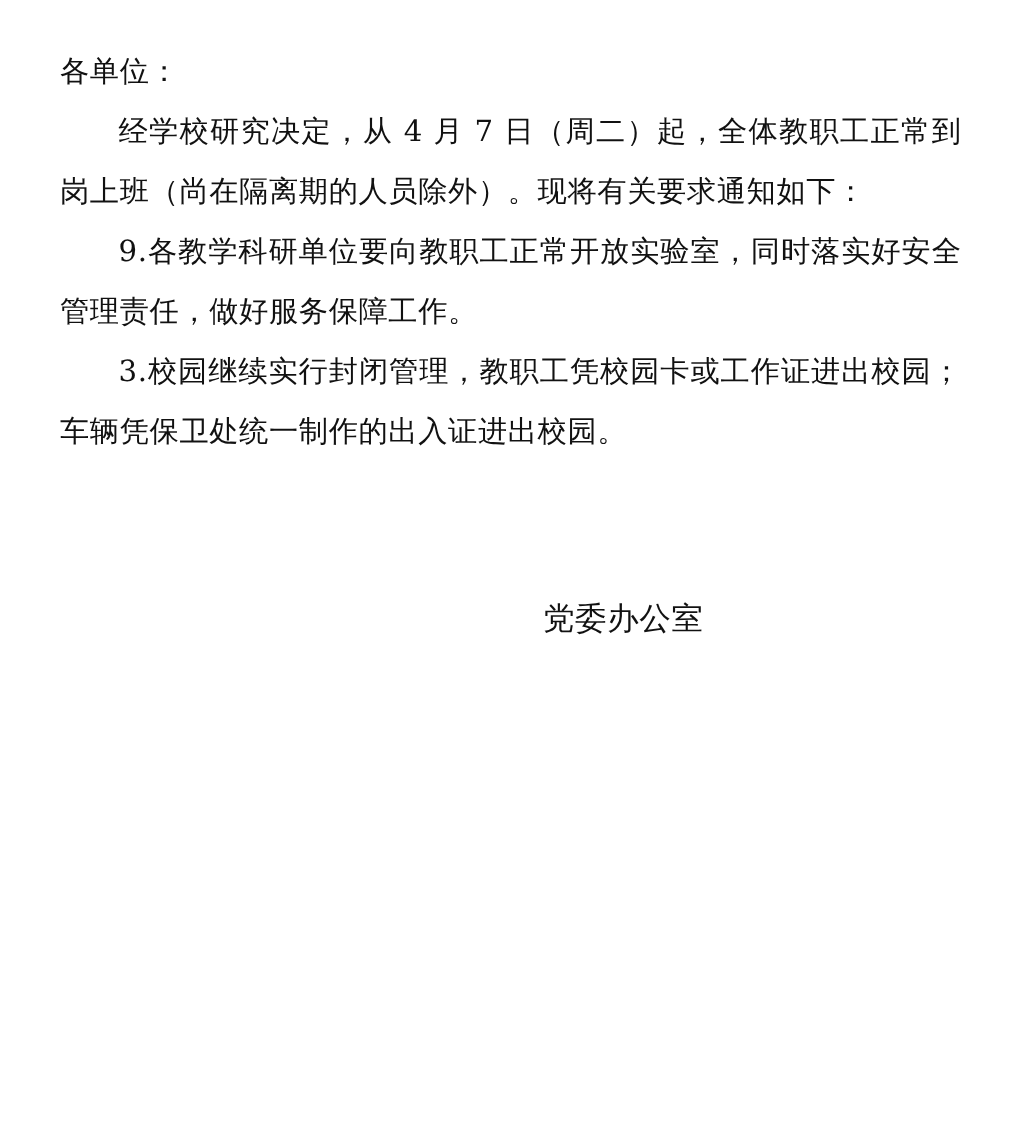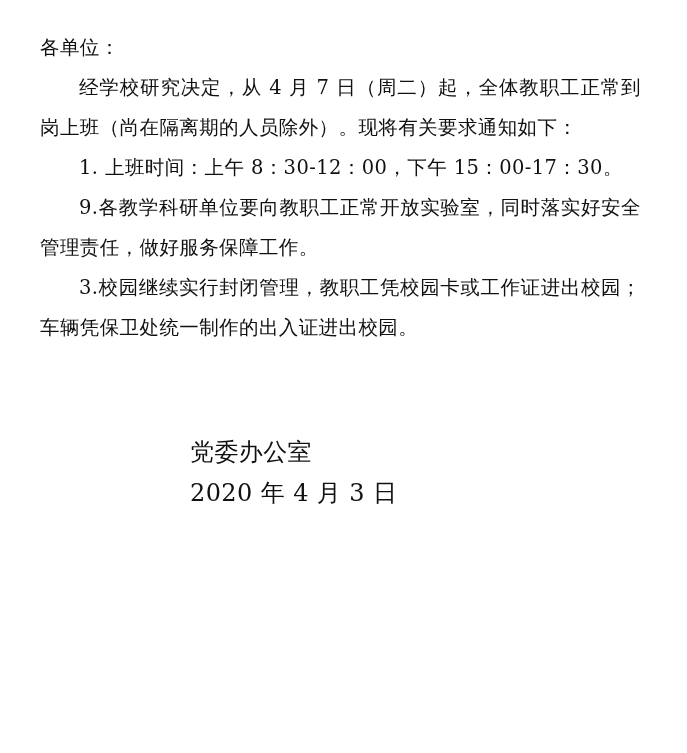--- a/index.html
+++ b/index.html
@@ -33,42 +33,40 @@
     text-indent: 2em;
   }
   .para.no-indent {
     text-indent: 0;
   }
   .spacer {
     height: 84px;
   }
   .signature {
     margin-top: 0;
-    text-align: left;
-    font-size: 24px;
+    text-align: center;
+    font-size: 21px;
     line-height: 41px;
     letter-spacing: 0.4px;
     padding-left: 150px;
   }
   .sig-line {
     margin: 0;
     white-space: pre;
   }
 </style>
 </head>
 <body>
 
 <div class="page">
   <div class="doc-body">
     <p class="para no-indent">各单位：</p>
     <p class="para">经学校研究决定，从 4 月 7 日（周二）起，全体教职工正常到岗上班（尚在隔离期的人员除外）。现将有关要求通知如下：</p>
-    <p class="para">1. 上班时间：上午 8：30-12：00，下午 15：00-17：30。</p>
     <p class="para">9.各教学科研单位要向教职工正常开放实验室，同时落实好安全管理责任，做好服务保障工作。</p>
     <p class="para">3.校园继续实行封闭管理，教职工凭校园卡或工作证进出校园；车辆凭保卫处统一制作的出入证进出校园。</p>
   </div>
 
   <div class="spacer"></div>
 
   <div class="signature">
     <p class="sig-line">党委办公室</p>
-    <p class="sig-line">2020 年 4 月 3 日</p>
   </div>
 </div>
 
 </body></html>

